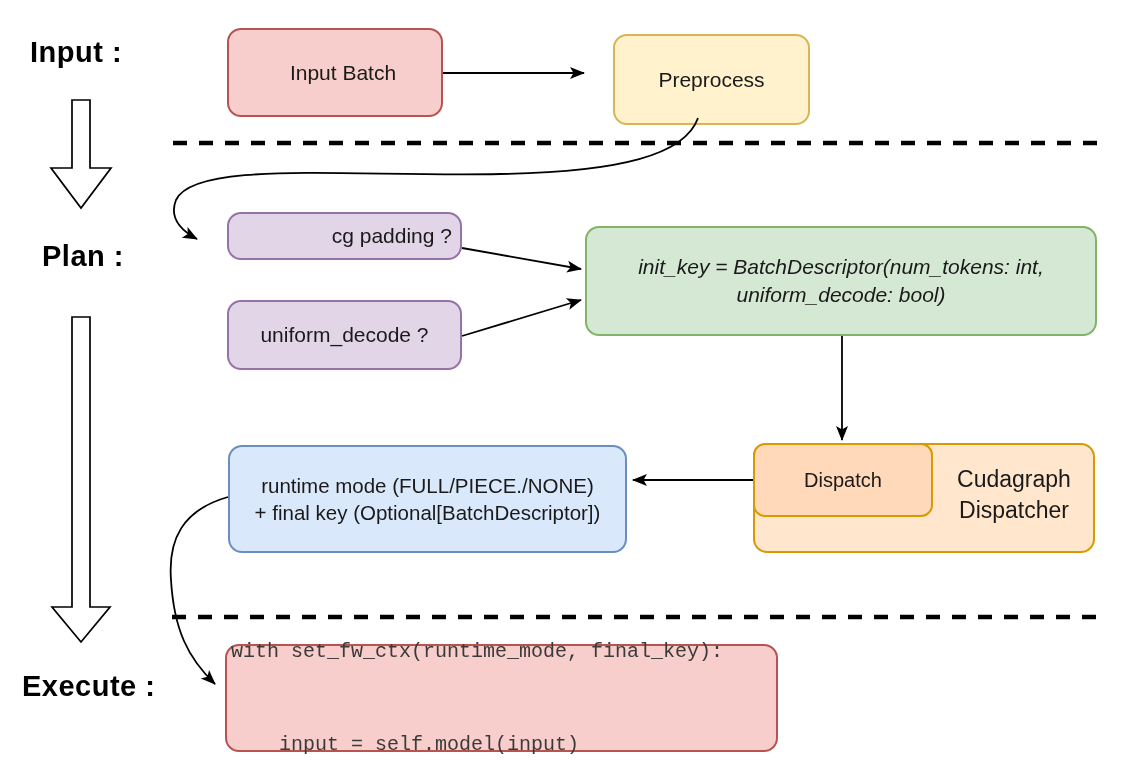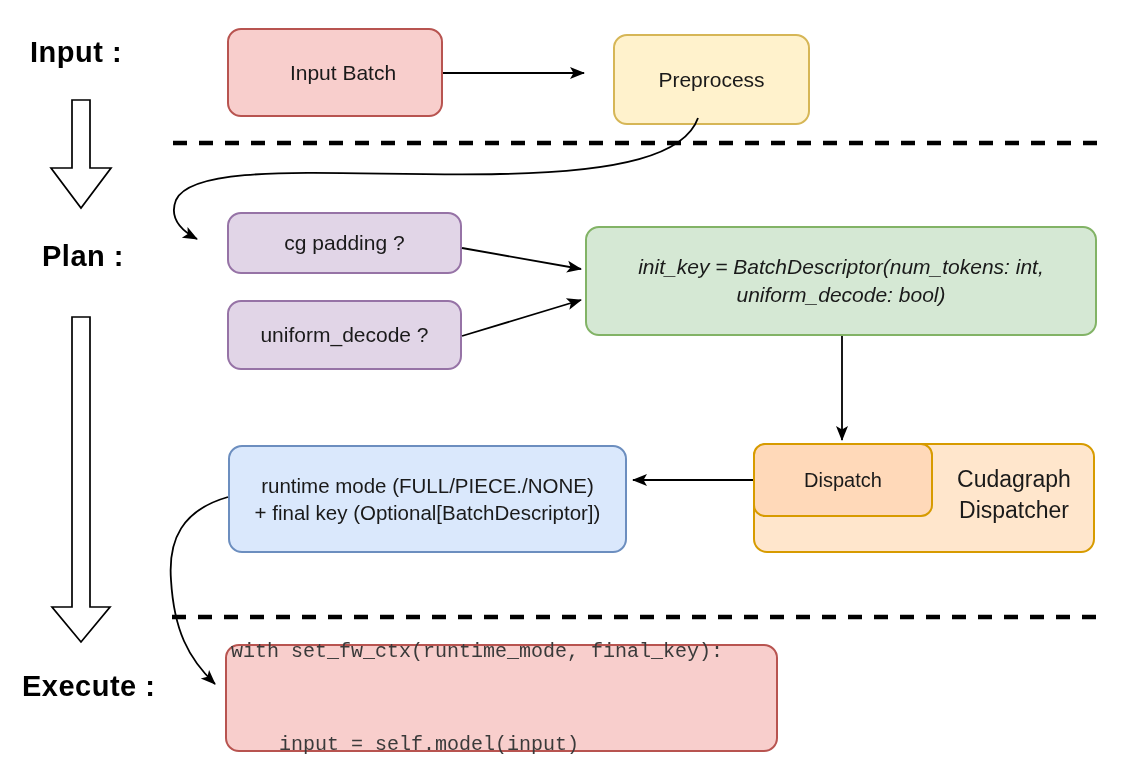--- a/index.html
+++ b/index.html
@@ -13,21 +13,21 @@
   }
   .node{
     position:absolute;border:2px solid #888;border-radius:14px;
     display:flex;align-items:center;justify-content:center;
     text-align:center;font-size:21px;color:#1a1a1a;line-height:1.32;
     box-sizing:border-box;padding:2px 8px;
   }
   .node .two-line div{display:block;}
   #node-input-batch{left:227px;top:28px;width:216px;height:89px;padding-left:24px;}
   #node-preprocess{left:588px;top:34px;width:197px;height:91px;margin-left:25px;}
-  #node-cg-padding{left:227px;top:212px;width:235px;height:62px;}
+  #node-cg-padding{left:227px;top:212px;width:235px;height:48px;justify-content:flex-end;}
   #node-uniform-decode{left:227px;top:300px;width:235px;height:70px;}
   #node-init-key{left:585px;top:226px;width:512px;height:110px;}
   #node-dispatcher{left:753px;top:443px;width:342px;height:110px;}
   #node-dispatch{left:753px;top:443px;width:180px;height:74px;border-radius:12px;font-size:20px;z-index:2;}
   #dispatcher-label{
     position:absolute;left:928px;top:464px;width:172px;text-align:center;
     font-size:23px;color:#1a1a1a;line-height:1.35;z-index:2;
   }
   #node-runtime{left:228px;top:445px;width:399px;height:108px;font-size:20.5px;}
   #node-code{

